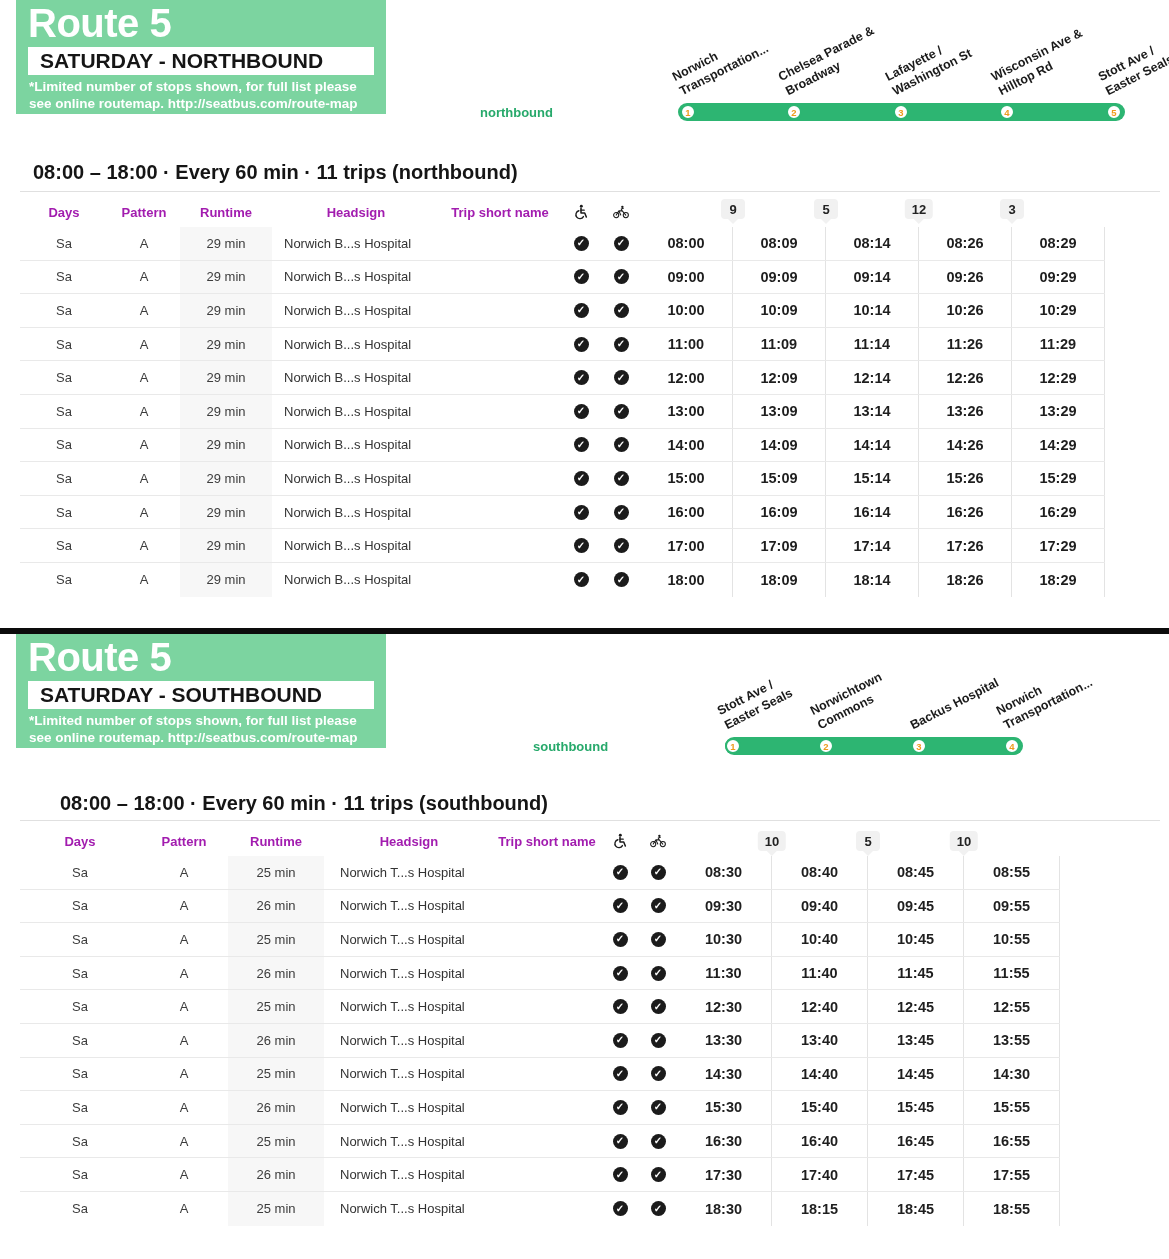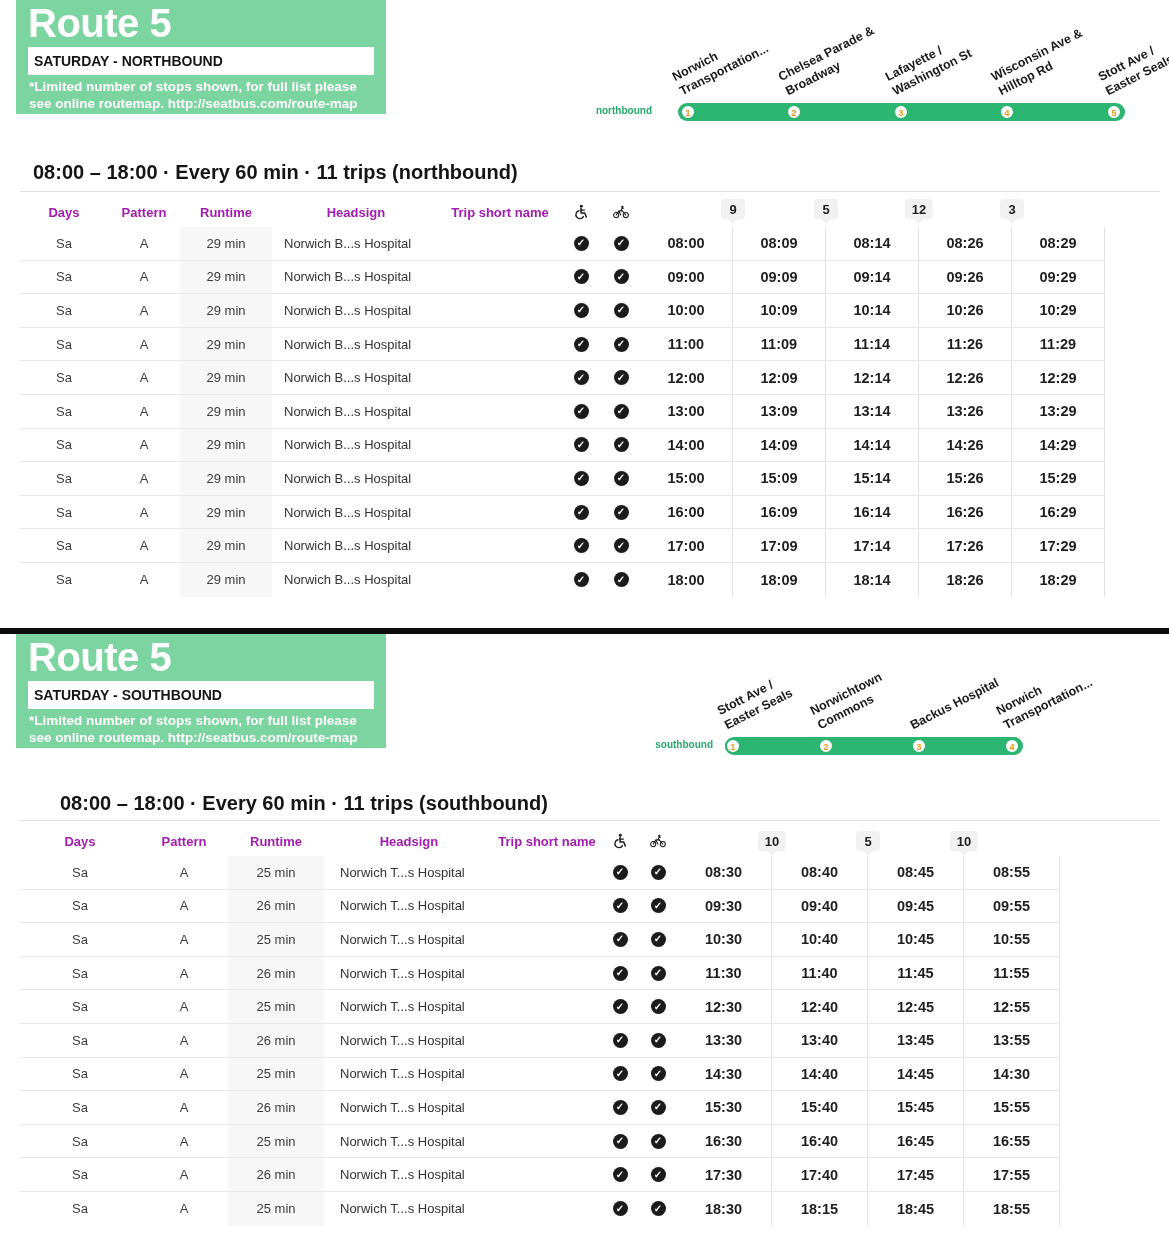--- a/index.html
+++ b/index.html
@@ -17,26 +17,26 @@
        font-family:"Liberation Sans",sans-serif;color:#222}
   .sec{position:absolute;left:0;width:1169px}
   .sec-n{top:0;height:628px}
   .sec-s{top:634px;height:625px}
   .divider-bar{position:absolute;top:628px;left:0;width:1169px;height:6px;background:var(--divider-black)}
 
   
   .hdr{position:absolute;top:0;left:16px;width:370px;height:114px;background:var(--header-green)}
   .hdr-route{position:absolute;top:1px;left:12px;font-size:40px;font-weight:700;color:#fff;letter-spacing:-0.5px}
   .hdr-strip{position:absolute;top:47px;left:12px;width:346px;height:28px;background:#fff;display:flex;align-items:center}
-  .hdr-strip span{font-size:14px;font-weight:700;color:#151515;padding-left:6px;white-space:nowrap}
+  .hdr-strip span{font-size:21px;font-weight:700;color:#151515;padding-left:12px;white-space:nowrap}
   .hdr-note{position:absolute;top:79px;left:13px;color:#fff;font-size:13.5px;font-weight:600;line-height:16.5px;white-space:nowrap}
 
   
   .diagram{position:absolute;inset:0;pointer-events:none}
-  .dir-label{position:absolute;top:105px;font-size:10px;font-weight:700;color:var(--dir-green);text-align:right}
+  .dir-label{position:absolute;top:105px;font-size:13px;font-weight:700;color:var(--dir-green);text-align:left}
   .sec-n .dir-label{left:480px;width:172px}
   .sec-s .dir-label{left:533px;width:180px}
   .bar{position:absolute;top:103px;height:18px;border-radius:9px;background:var(--bar-green)}
   .sec-n .bar{left:678px;width:447px}
   .sec-s .bar{left:725px;width:298px}
   .stops{position:absolute;inset:0}
   .stop-circle{position:absolute;top:104px;width:16px;height:16px;border-radius:50%;background:#fff;
                border:2px solid var(--bar-green);color:var(--num-orange);font-size:9.5px;font-weight:700;
                display:flex;align-items:center;justify-content:center}
   .stop-label{position:absolute;font-size:12.5px;font-weight:600;color:#1a1a1a;line-height:15.5px;

